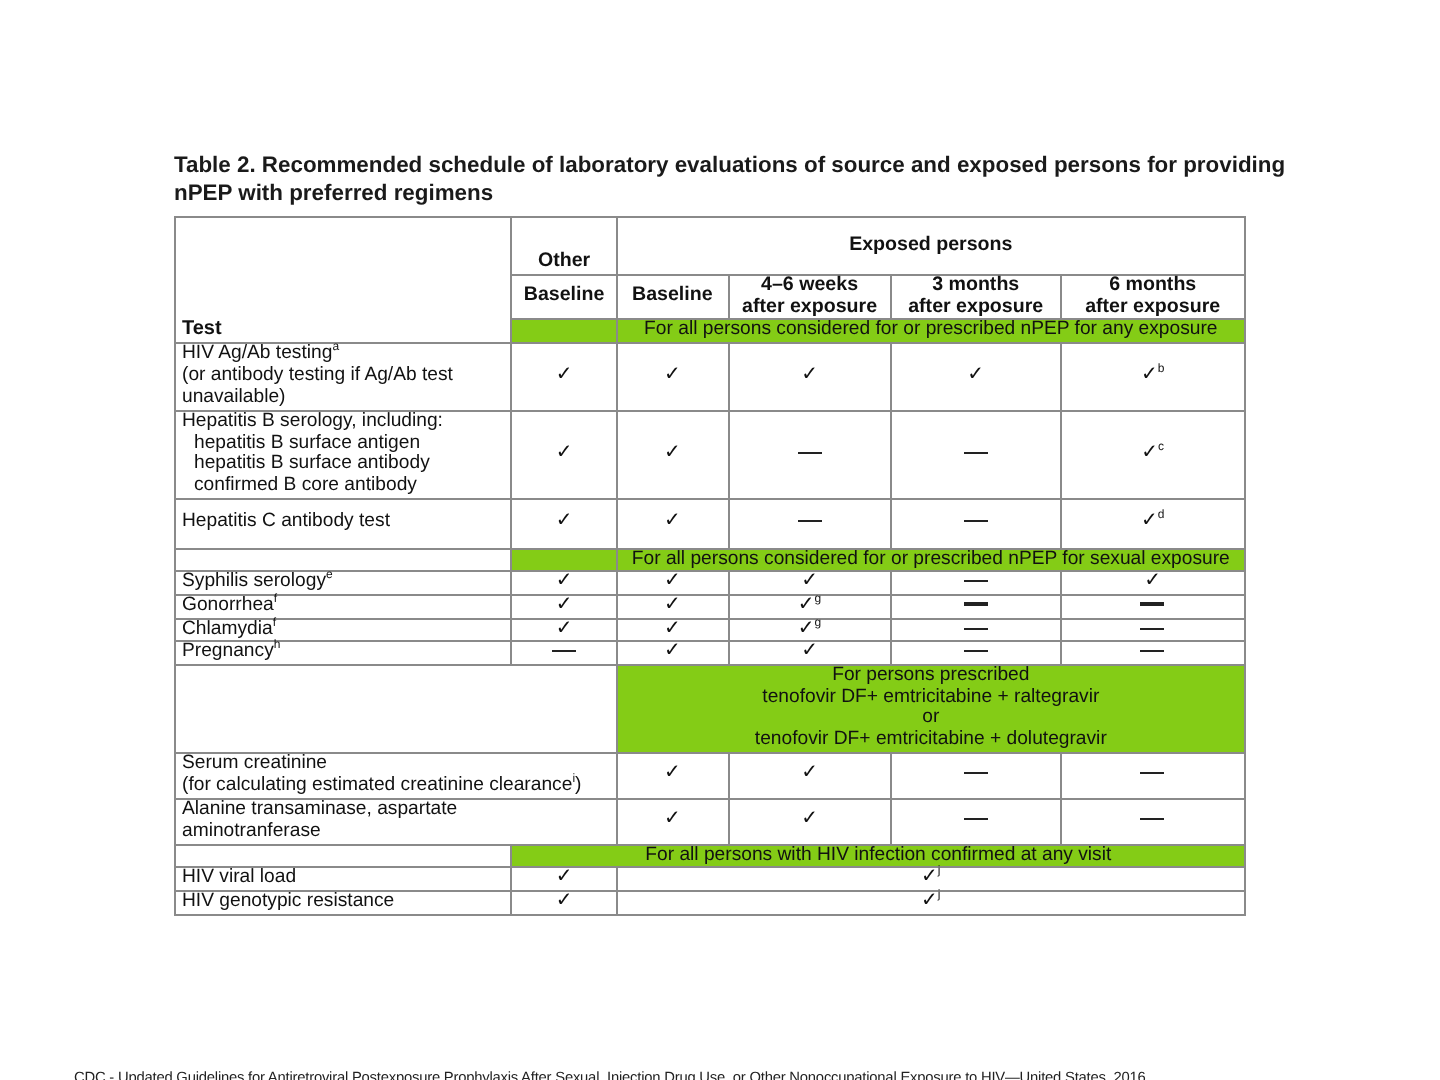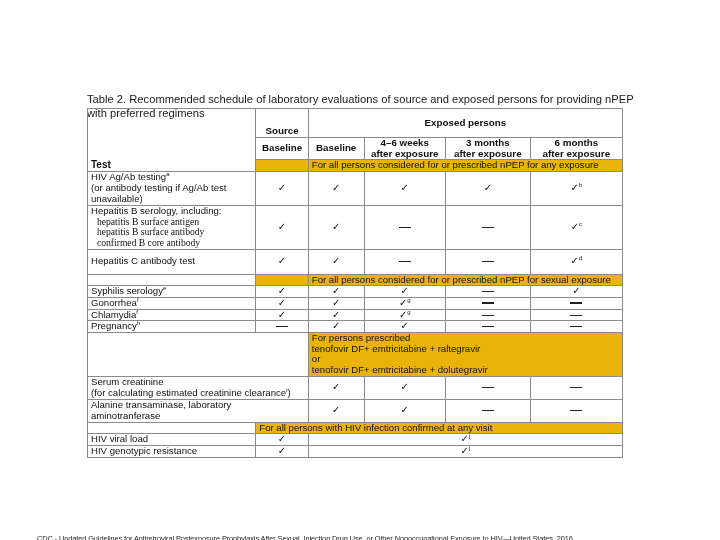--- a/index.html
+++ b/index.html
@@ -1,55 +1,55 @@
 <!DOCTYPE html>
 <html><head>
 <meta charset="utf-8">
 <style>
   html, body { margin: 0; padding: 0; background: #ffffff; }
   body { width: 720px; height: 540px; position: relative; overflow: hidden; font-family: "Liberation Sans", sans-serif; color: #111; }
-  .title { position: absolute; left: 87px; top: 92px; width: 560px; font-size: 11.2px; font-weight: normal; line-height: 14px; color: #1a1a1a; }
+  .title { position: absolute; left: 87px; top: 76px; width: 560px; font-size: 11.2px; font-weight: bold; line-height: 14px; color: #1a1a1a; }
   table.lab { position: absolute; left: 87px; top: 108px; width: 536px; border-collapse: collapse; table-layout: fixed; font-size: 9.6px; line-height: 10.6px; }
   table.lab td { border: 1px solid #8a8a8a; padding: 0 3px; vertical-align: middle; }
   .c-test { width: 157px; }
   .c-src { width: 49px; }
   .c-base { width: 52px; }
   .c-w46 { width: 76px; }
   .c-m3 { width: 79px; }
   .c-m6 { width: 86px; }
   .hdr { font-weight: bold; text-align: center; font-size: 9.8px; }
   .hdr-test { font-weight: bold; font-size: 10px; vertical-align: bottom !important; margin-left: 36px; }
-  .pink { background: #eab308; }
+  .pink { background: #84cc16; text-align: center; }
   .ctr { text-align: center; }
   .mark { font-size: 10px; }
   .sup { font-size: 6px; vertical-align: super; line-height: 0; }
   .dash { display: inline-block; width: 12px; border-top: 1.3px solid #222; vertical-align: middle; }
   .dash.bold { border-top-width: 2.2px; }
   .footer { position: absolute; left: 37px; top: 492px; font-size: 7.4px; color: #222; letter-spacing: -0.1px; white-space: nowrap; margin-top: 42px; }
-  .test-lbl .indent { padding-left: 6px; display: block; font-family: Liberation Serif, serif; }
+  .test-lbl .indent { padding-left: 6px; display: block; }
 </style>
 </head>
 <body>
 
 <div class="title">Table 2. Recommended schedule of laboratory evaluations of source and exposed persons for providing nPEP with preferred regimens</div>
 
 <table class="lab">
   <colgroup>
     <col class="c-test">
       <col class="c-src">
       <col class="c-base">
       <col class="c-w46">
       <col class="c-m3">
       <col class="c-m6">
   </colgroup>
 
   <tbody>
       <tr style="height:29px">
     <td rowspan="3" class="hdr-test"><span>Test</span></td>
-    <td rowspan="1" class="hdr" style="vertical-align:bottom">Source</td>
+    <td rowspan="1" class="hdr" style="vertical-align:bottom">Other</td>
     <td colspan="4" class="hdr">Exposed persons</td>
   </tr>
 
   <tr style="height:22px">
     <td class="hdr" style="border-top:1px solid #bbb">Baseline</td>
     <td class="hdr">Baseline</td>
     <td class="hdr"><span>4–6 weeks</span><br><span>after exposure</span></td>
     <td class="hdr"><span>3 months</span><br><span>after exposure</span></td>
     <td class="hdr"><span>6 months</span><br><span>after exposure</span></td>
   </tr>
@@ -135,21 +135,21 @@
 
   <tr style="height:23px">
     <td colspan="2"><span>Serum creatinine</span><br><span>(for calculating estimated creatinine clearance</span><span class="sup">i</span><span>)</span></td>
     <td class="ctr"><span class="mark">✓</span></td>
     <td class="ctr"><span class="mark">✓</span></td>
     <td class="ctr"><span class="dash"></span></td>
     <td class="ctr"><span class="dash"></span></td>
   </tr>
 
   <tr style="height:23px">
-    <td colspan="2"><span>Alanine transaminase, laboratory</span><br><span>aminotranferase</span></td>
+    <td colspan="2"><span>Alanine transaminase, aspartate</span><br><span>aminotranferase</span></td>
     <td class="ctr"><span class="mark">✓</span></td>
     <td class="ctr"><span class="mark">✓</span></td>
     <td class="ctr"><span class="dash"></span></td>
     <td class="ctr"><span class="dash"></span></td>
   </tr>
 
   <tr style="height:11px">
     <td></td>
     <td colspan="5" class="pink">For all persons with HIV infection confirmed at any visit</td>
   </tr>

